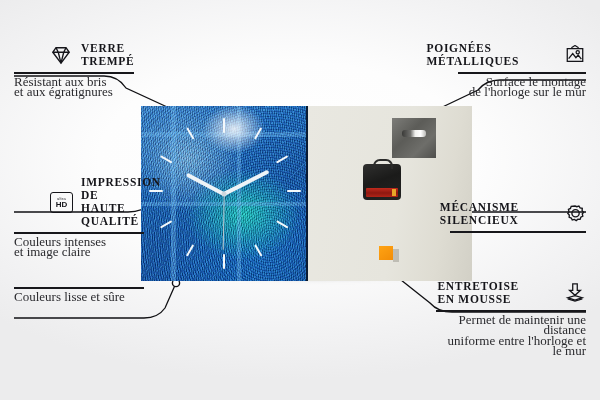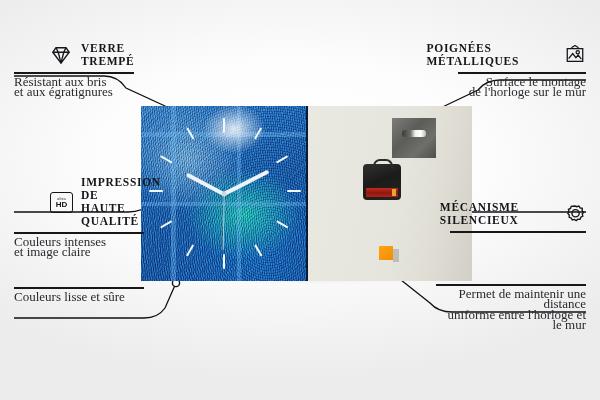--- a/index.html
+++ b/index.html
@@ -254,18 +254,31 @@
                    L5.4 8.4 L4.8 6 L7 4.9 L7.8 2.6 Z"></path>
           <circle cx="12.6" cy="10.2" r="4"></circle>
             </g>
           </svg>
       </span>
     </div>
     <div class="c-rule"></div>
   </div>
 
   <div class="callout right" style="left:436px;top:280px;width:150px;">
+    <div class="c-head">
+      <span class="c-title">ENTRETOISE
+EN MOUSSE</span>
+      <span class="ico">
+        <svg viewBox="0 0 24 22">
+            <g fill="none" stroke="currentColor" stroke-width="1.4">
+          <path d="M9.5 1 H14.5 V8 H18 L12 13.5 L6 8 H9.5 Z"></path>
+          <path d="M12 13.8 L20 16.2 L12 18.8 L4 16.2 Z"></path>
+          <path d="M4 17.4 L12 20 L20 17.4"></path>
+            </g>
+          </svg>
+      </span>
+    </div>
     <div class="c-rule"></div>
     <div class="c-desc">Permet de maintenir une distance
 uniforme entre l'horloge et le mur</div>
   </div>
 
 </div>
 
 </body></html>

